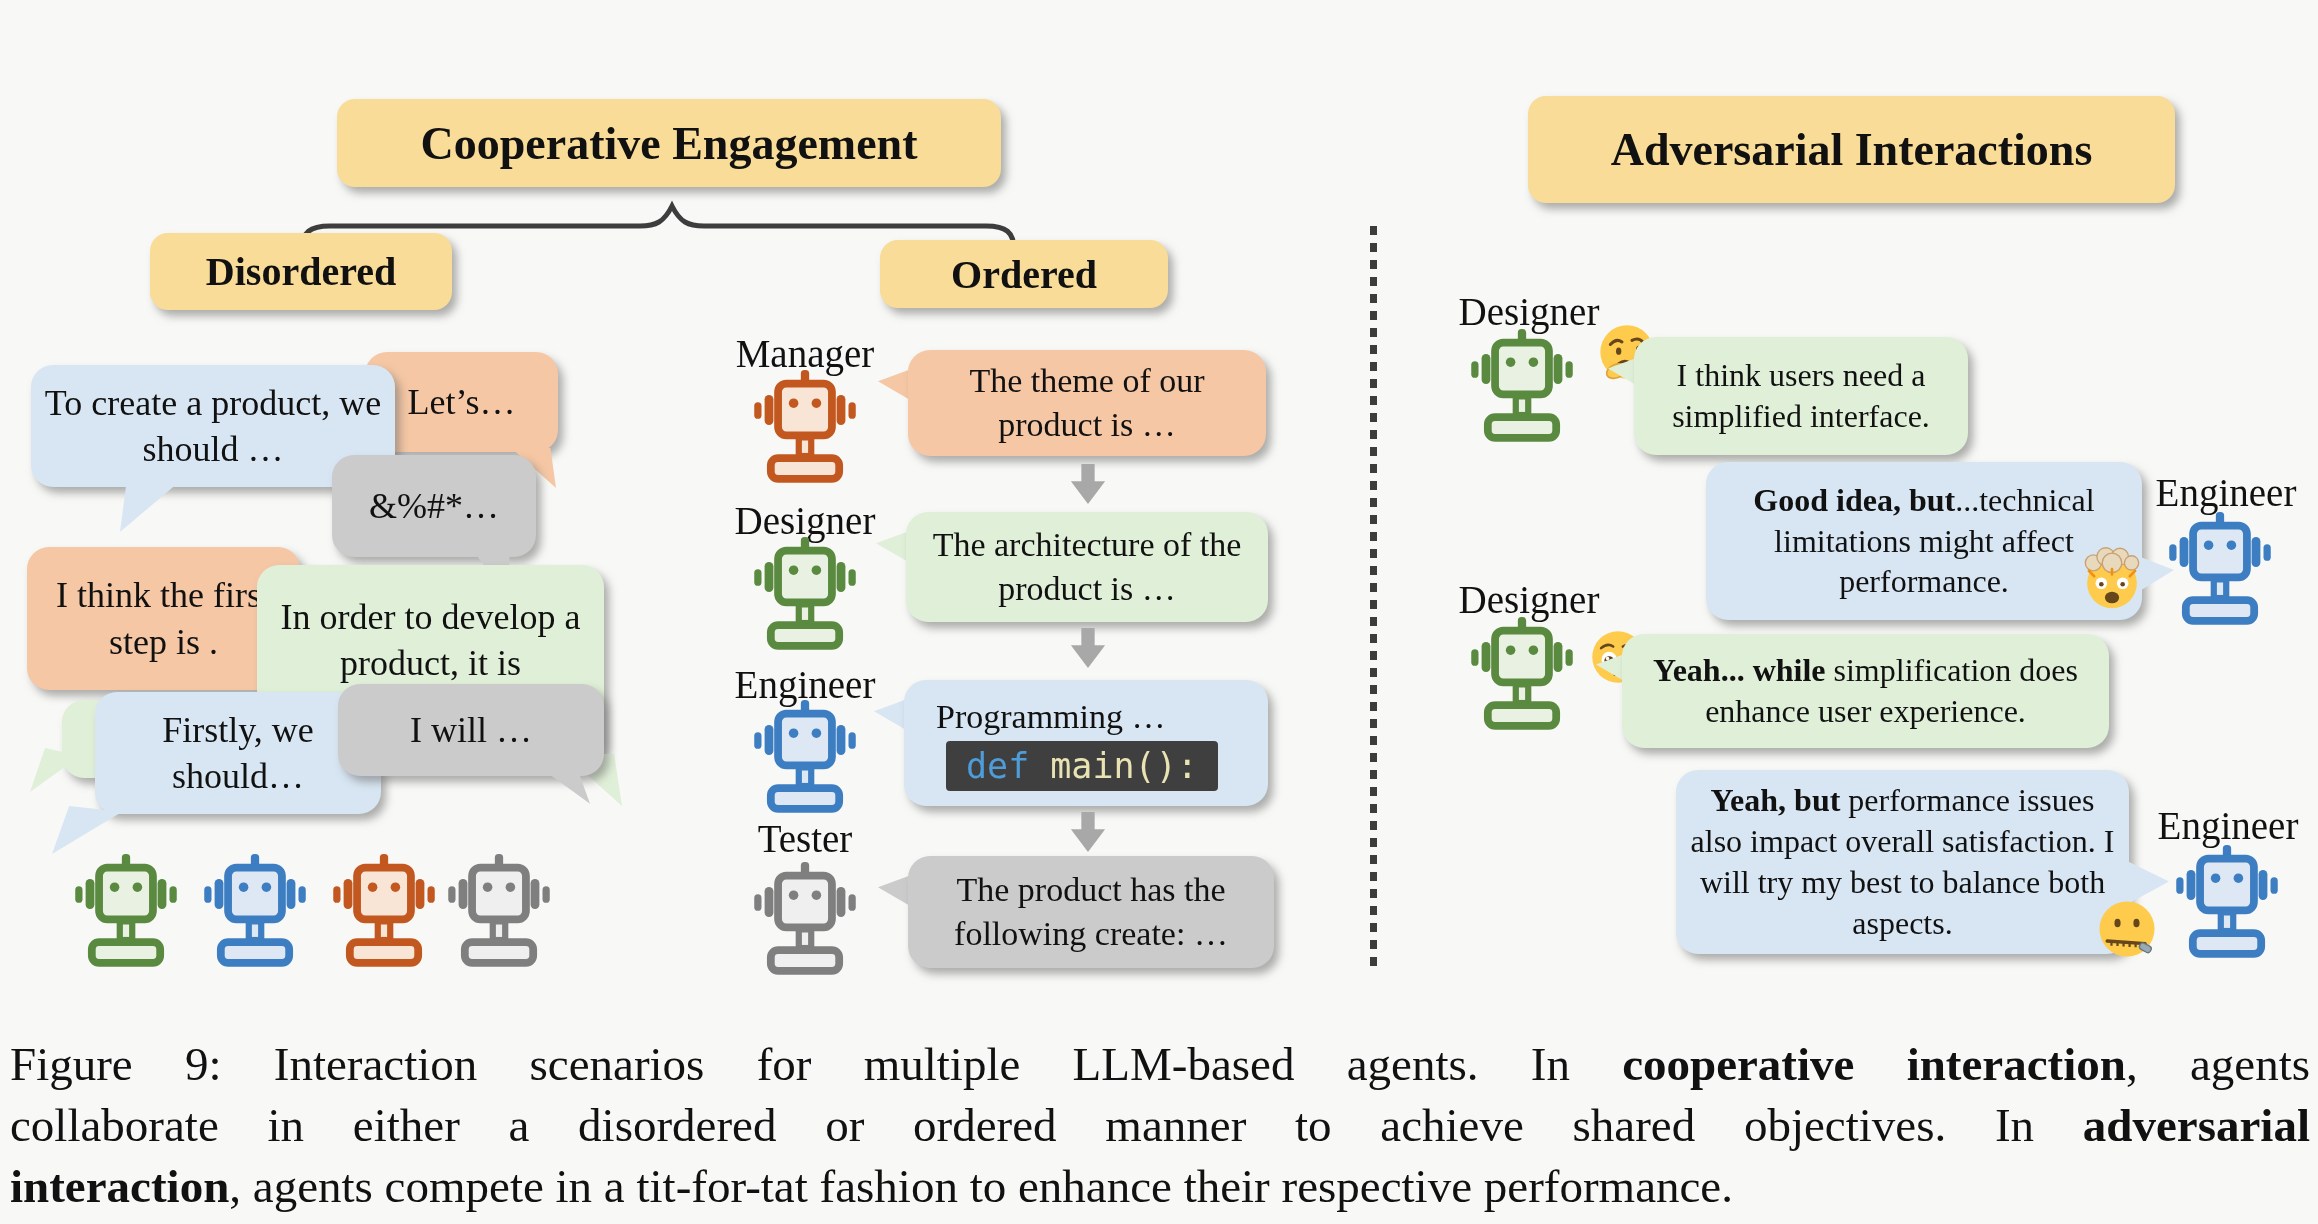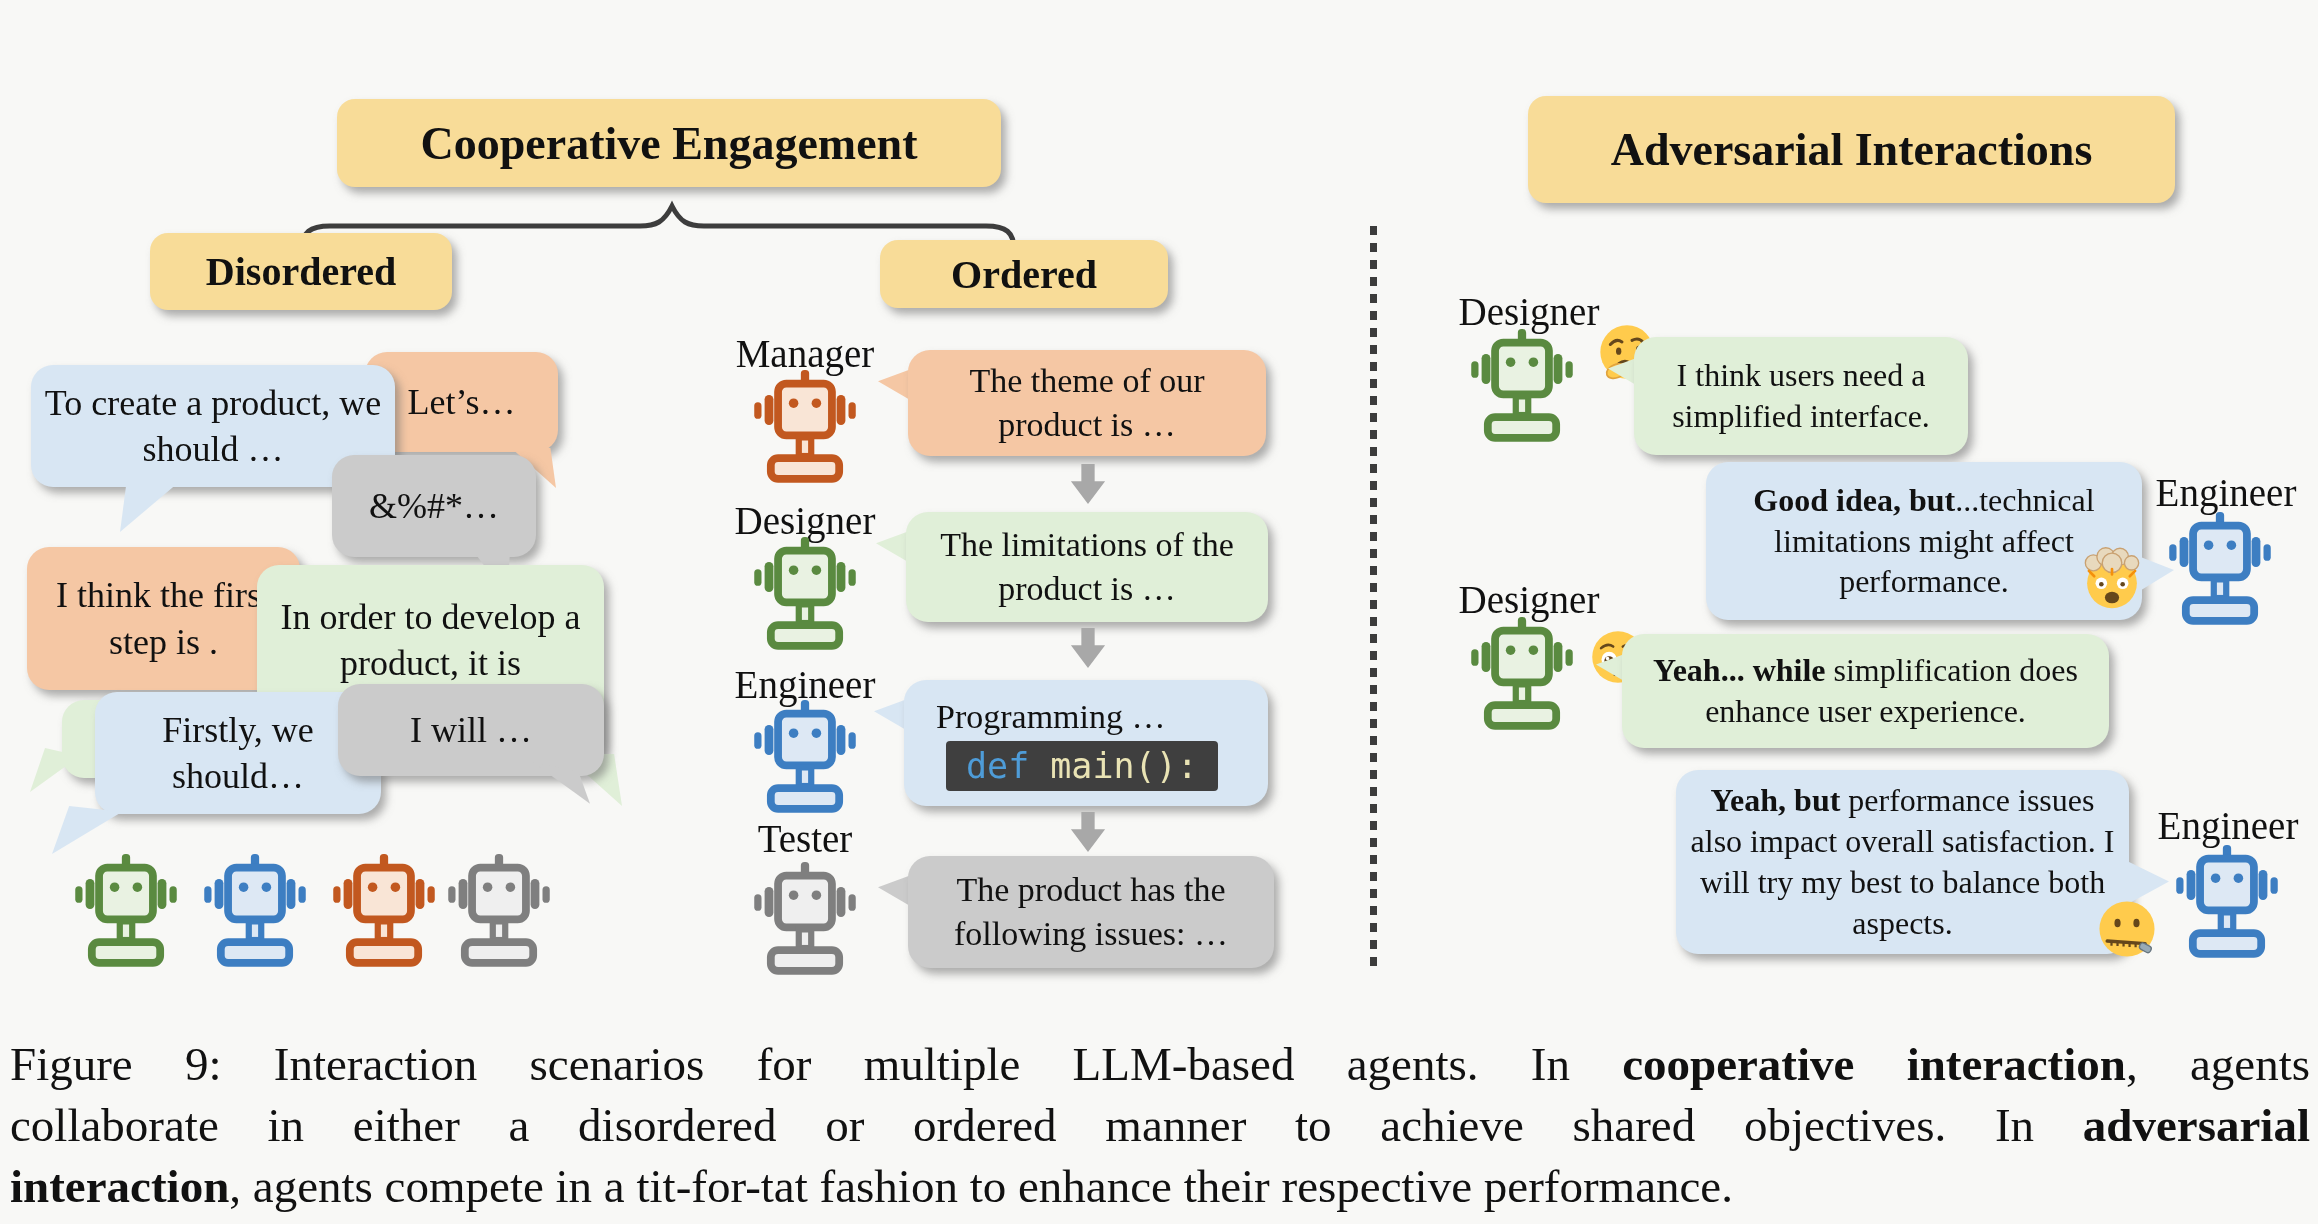--- a/index.html
+++ b/index.html
@@ -207,21 +207,21 @@
     </svg>
 
   <div class="abs role-label" style="left:700px;top:498px;">
     <span>Designer</span>
   </div>
   <svg class="abs robot" style="left:753px;top:535px;--rs:#5a8a40;--rf:#e9f2e2;" width="104" height="116">
       <use href="#robot"></use>
     </svg>
   <div class="tail" style="left:876px;top:530px;width:36px;height:38px;background:#e0efd8;clip-path:polygon(0 35%,100% 0,100% 90%);"></div>
   <div class="abs bubble bub-green shadow ord-font" style="left:906px;top:512px;width:362px;height:110px;">
-    <span>The limitations of the product is …</span>
+    <span>The architecture of the product is …</span>
   </div>
 
   <svg class="abs icon" style="left:1069px;top:626px;" width="38" height="44">
       <use href="#arrow-down"></use>
     </svg>
 
   <div class="abs role-label" style="left:700px;top:662px;">
     <span>Engineer</span>
   </div>
   <svg class="abs robot" style="left:753px;top:698px;--rs:#3d7ec2;--rf:#dde8f4;" width="104" height="116">
@@ -238,21 +238,21 @@
     </svg>
 
   <div class="abs role-label" style="left:700px;top:816px;">
     <span>Tester</span>
   </div>
   <svg class="abs robot" style="left:753px;top:860px;--rs:#7f7f7f;--rf:#efefef;" width="104" height="116">
       <use href="#robot"></use>
     </svg>
   <div class="tail" style="left:878px;top:874px;width:36px;height:38px;background:#cbcbcb;clip-path:polygon(0 35%,100% 0,100% 90%);"></div>
   <div class="abs bubble bub-gray shadow ord-font" style="left:908px;top:856px;width:366px;height:112px;">
-    <span>The product has the following issues: …</span>
+    <span>The product has the following create: …</span>
   </div>
 
   <div class="abs dashes" style="left:1370px;top:226px;height:742px;"></div>
 
   <div class="abs ybox shadow title-font" style="left:1528px;top:96px;width:647px;height:107px;">
     <span>Adversarial Interactions</span>
   </div>
 
   <div class="abs role-label" style="left:1429px;top:289px;width:200px;">
     <span>Designer</span>

